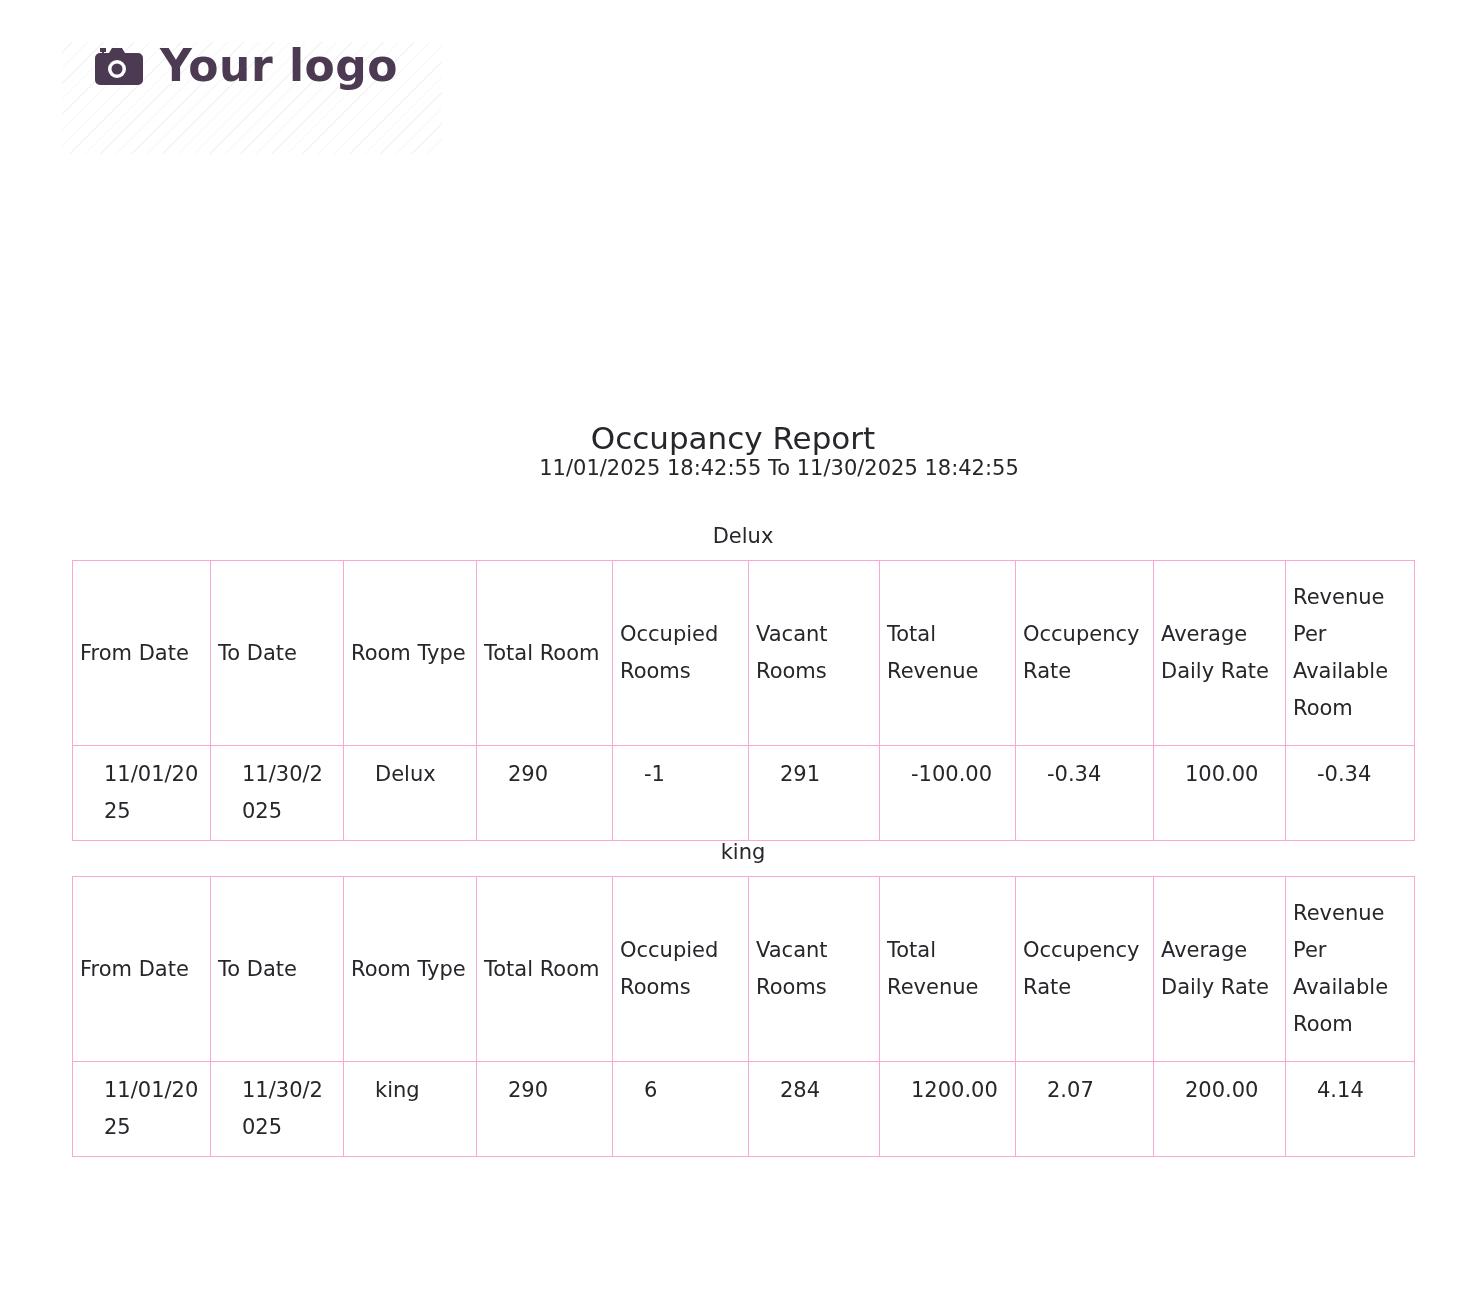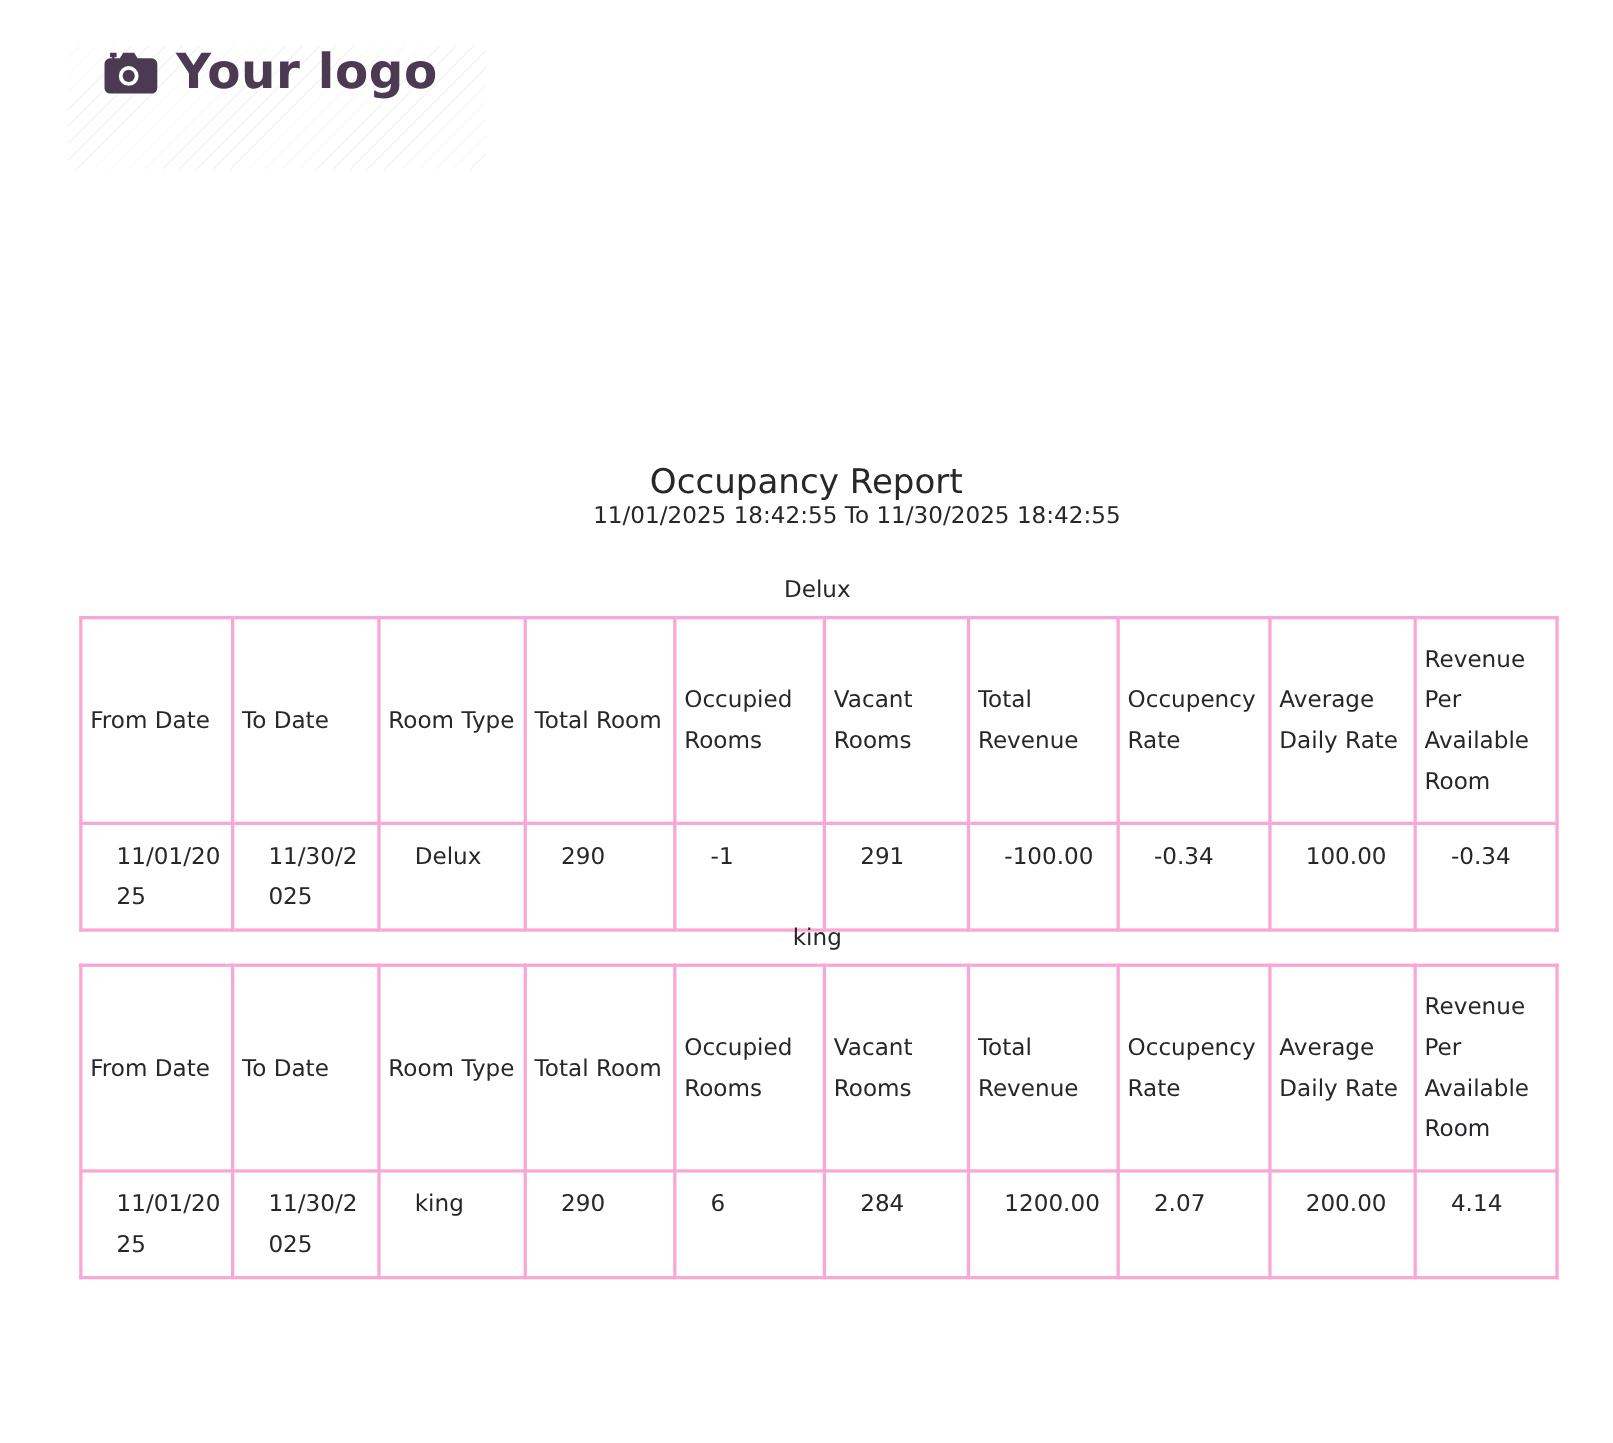--- a/index.html
+++ b/index.html
@@ -106,21 +106,21 @@
   }
   table.report {
     border-collapse: collapse;
     width: 1342px;
     table-layout: fixed;
     font-size: 21px;
     color: #26262b;
   }
   table.report th,
   table.report td {
-    border: 3px solid #f9a8d4;
+    border: 1px solid #f9a8d4;
     text-align: left;
     vertical-align: middle;
     padding: 6px 7px;
     font-weight: normal;
     word-wrap: break-word;
     overflow-wrap: break-word;
     line-height: 37px;
   }
   table.report thead th {
     height: 172px;

